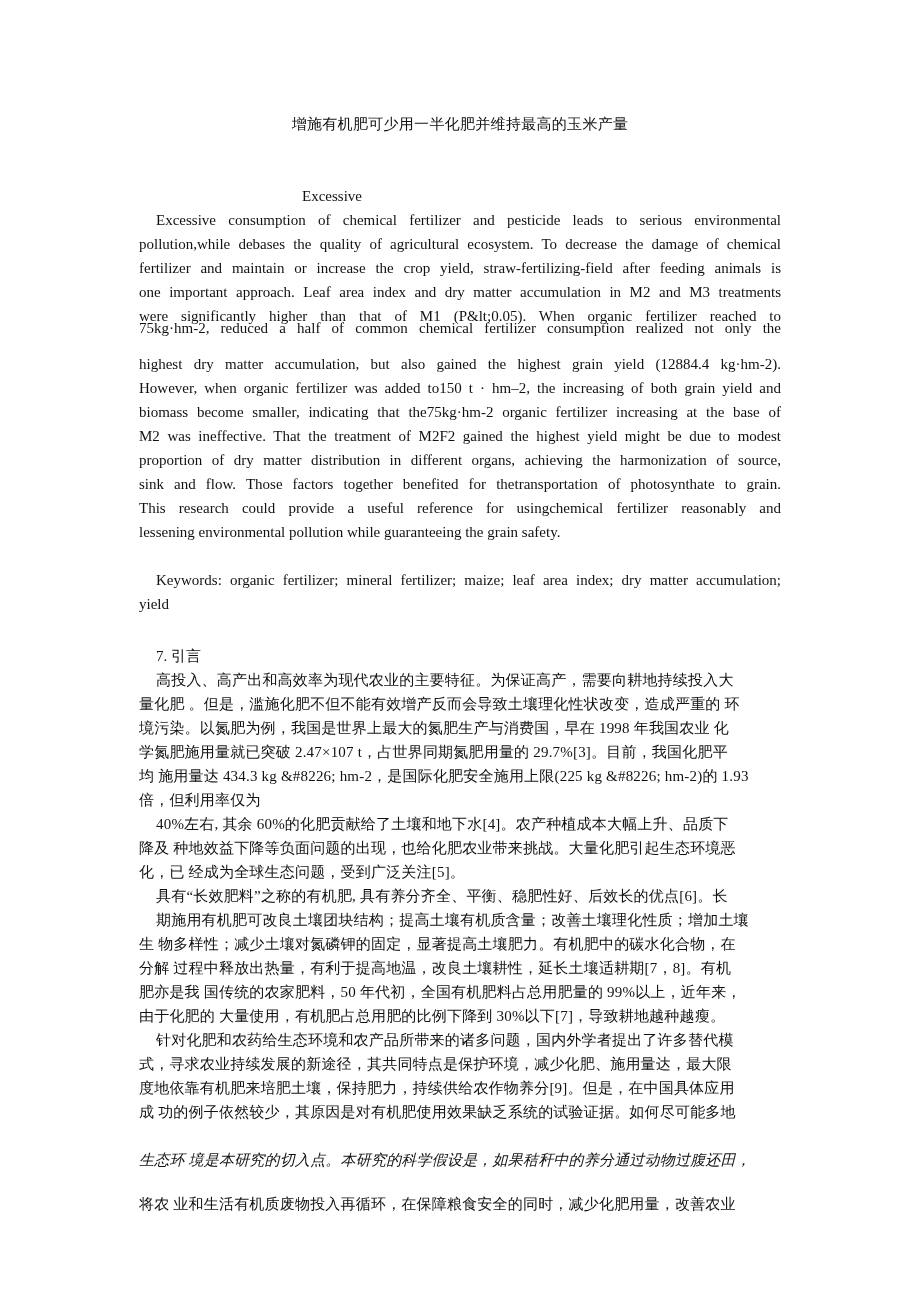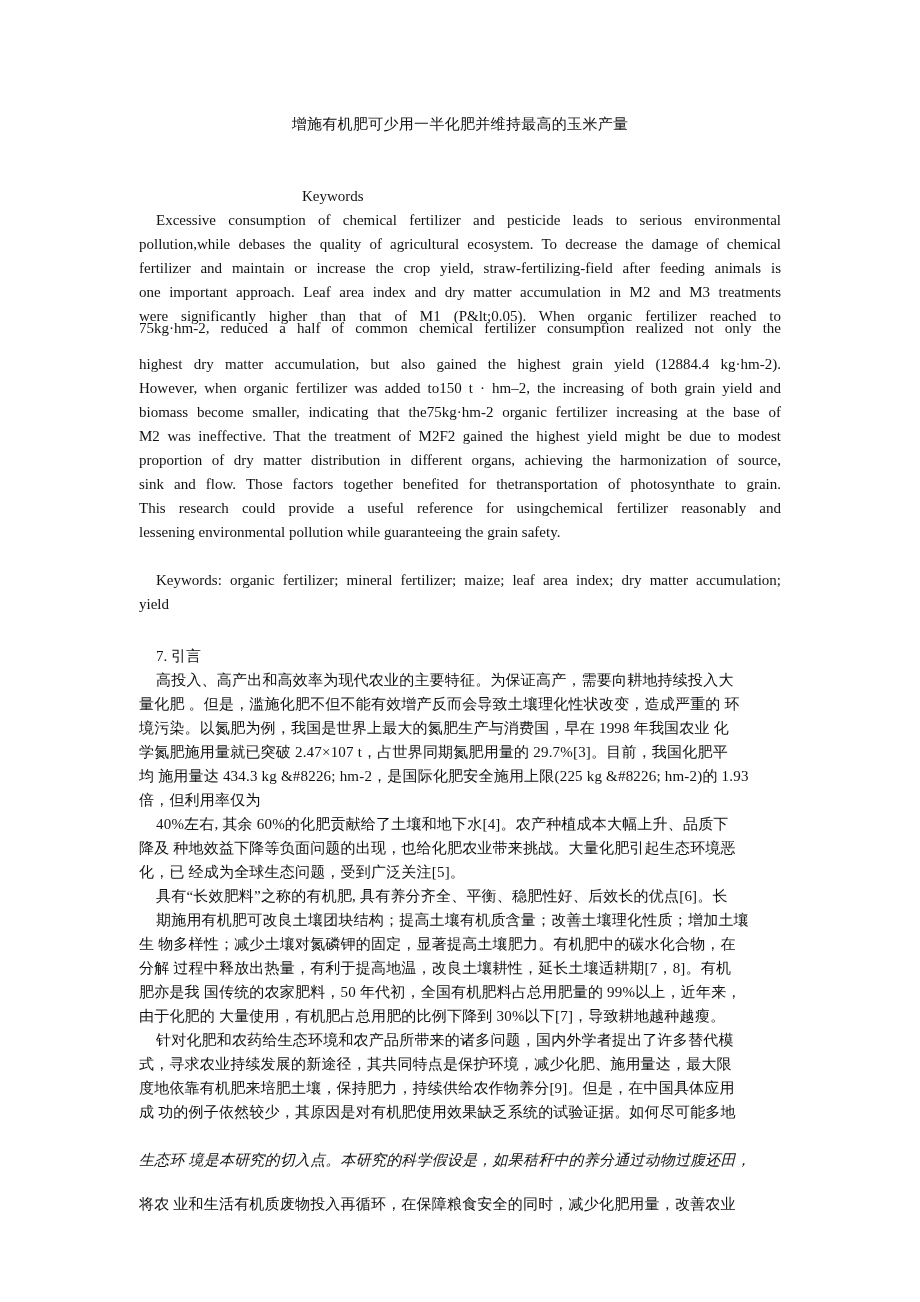--- a/index.html
+++ b/index.html
@@ -67,21 +67,21 @@
       line-height: 20px;
     }
   </style>
 </head>
 <body>
 
 <div class="page">
 
   <div class="title">增施有机肥可少用一半化肥并维持最高的玉米产量</div>
 
-  <div class="abstract-heading">Keywords</div>
+  <div class="abstract-heading">Excessive</div>
 
   <div class="line justify indent" style="top:210px;">Excessive consumption of chemical fertilizer and pesticide leads to serious environmental</div>
   <div class="line justify" style="top:234px;">pollution,while debases the quality of agricultural ecosystem. To decrease the damage of chemical</div>
   <div class="line justify" style="top:258px;">fertilizer and maintain or increase the crop yield, straw-fertilizing-field after feeding animals is</div>
   <div class="line justify" style="top:282px;">one important approach. Leaf area index and dry matter accumulation in M2 and M3 treatments</div>
   <div class="line justify" style="top:306px;">were significantly higher than that of M1 (P&amp;lt;0.05). When organic fertilizer reached to</div>
   <div class="line justify" style="top:318px;">75kg·hm-2, reduced a half of common chemical fertilizer consumption realized not only the</div>
   <div class="line justify" style="top:354px;">highest dry matter accumulation, but also gained the highest grain yield (12884.4 kg·hm-2).</div>
   <div class="line justify" style="top:378px;">However, when organic fertilizer was added to150 t · hm–2, the increasing of both grain yield and</div>
   <div class="line justify" style="top:402px;">biomass become smaller, indicating that the75kg·hm-2 organic fertilizer increasing at the base of</div>

